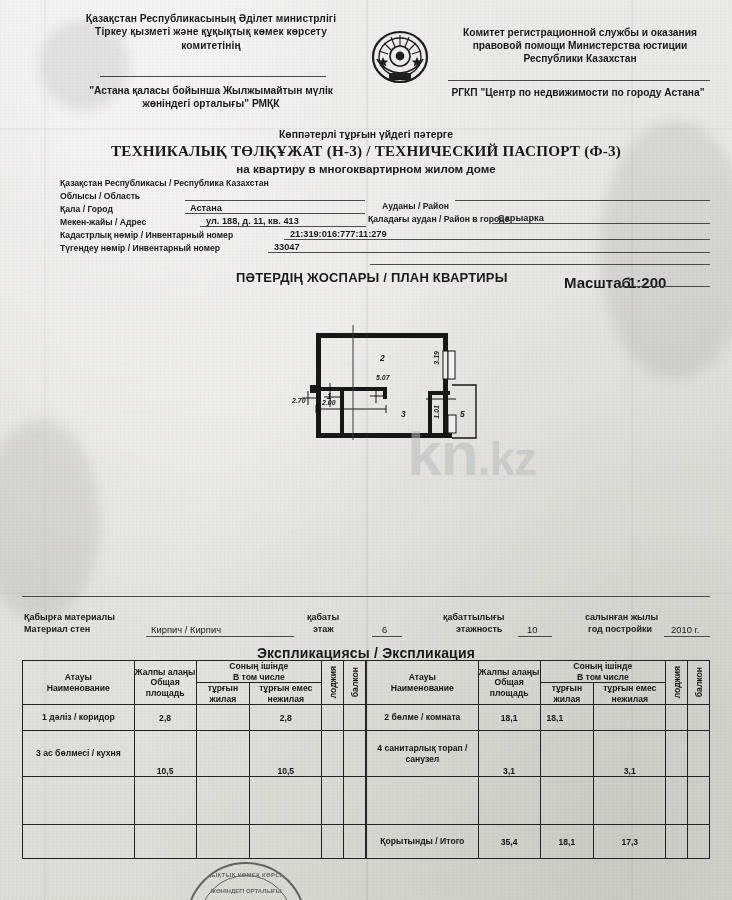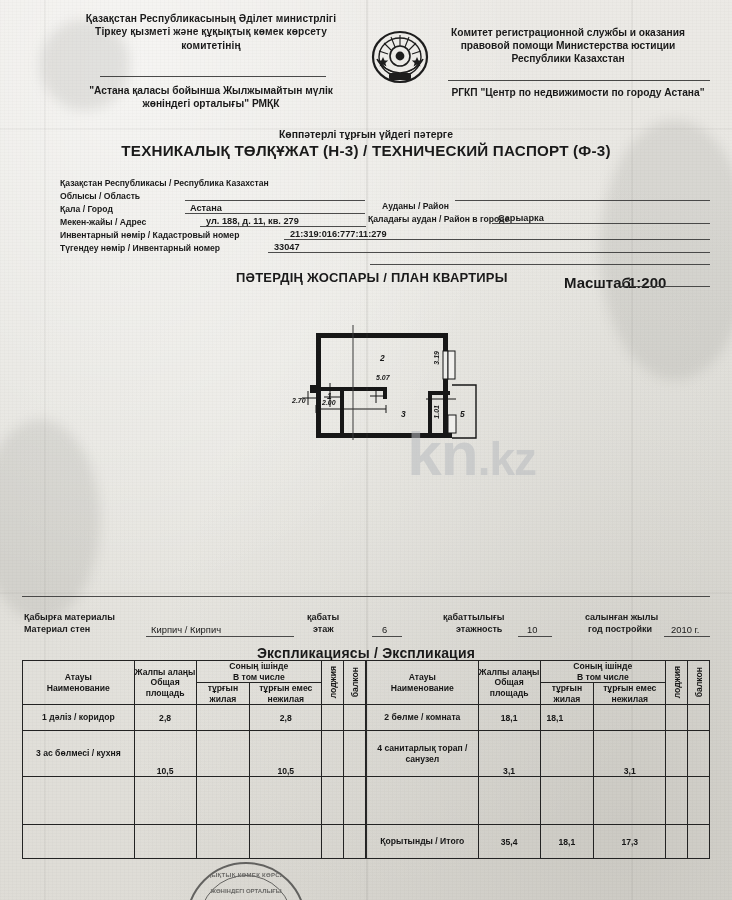--- a/index.html
+++ b/index.html
@@ -35,21 +35,21 @@
     background:linear-gradient(180deg,rgba(0,0,0,0),rgba(90,88,84,.5),rgba(0,0,0,0));}
 
   .sheet{position:absolute;inset:0;padding-left:33px;}
 
   
   .hdr{position:absolute;left:24px;top:8px;width:688px;height:118px;}
   .hdr-k{position:absolute;left:52px;top:4px;width:270px;text-align:center;
     font-size:10.2px;font-weight:bold;line-height:13.4px;letter-spacing:.1px;}
   .hdr-k2{position:absolute;left:48px;top:76px;width:278px;text-align:center;
     font-size:10.2px;font-weight:bold;line-height:13.4px;}
-  .hdr-r{position:absolute;left:412px;top:18px;width:264px;text-align:center;
+  .hdr-r{position:absolute;left:424px;top:18px;width:264px;text-align:center;
     font-size:10.2px;font-weight:bold;line-height:13.2px;}
   .hdr-r2{position:absolute;left:420px;top:78px;width:268px;text-align:center;
     font-size:10.2px;font-weight:bold;line-height:13.2px;}
   .hdr-rule{position:absolute;height:1.4px;background:#2b2b2b;opacity:.85;}
   .emblem{position:absolute;left:345px;top:18px;width:62px;height:62px;}
 
   
   .t-small{position:absolute;left:0;right:0;text-align:center;font-size:10.4px;font-weight:bold;}
   .t-big{position:absolute;left:0;right:0;text-align:center;font-size:15.2px;font-weight:bold;letter-spacing:.2px;}
   .t-sub{position:absolute;left:0;right:0;text-align:center;font-size:11.6px;font-weight:bold;}
@@ -139,44 +139,45 @@
       <polygon points="48,31 49.6,34.4 53.2,34.6 50.4,36.9 51.4,40.4 48,38.4 44.6,40.4 45.6,36.9 42.8,34.6 46.4,34.4" fill="#1d1d1d"></polygon>
       <rect x="20" y="47" width="22" height="7" rx="2" fill="#1d1d1d"></rect>
     </svg>
 
     <div class="hdr-r">Комитет регистрационной службы и оказания правовой помощи Министерства юстиции Республики Казахстан</div>
     <div class="hdr-rule" style="left:424px;top:72px;width:262px;"></div>
     <div class="hdr-r2">РГКП "Центр по недвижимости по городу Астана"</div>
   </div>
 
   <div class="t-small" style="top:129px;">Көппәтерлі тұрғын үйдегі пәтерге</div>
-  <div class="t-big" style="top:142px;">ТЕХНИКАЛЫҚ ТӨЛҚҰЖАТ (Н-3) / ТЕХНИЧЕСКИЙ ПАСПОРТ (Ф-3)</div>
+  <div class="t-big" style="top:142px;font-family:Liberation Serif, serif;">ТЕХНИКАЛЫҚ ТӨЛҚҰЖАТ (Н-3) / ТЕХНИЧЕСКИЙ ПАСПОРТ (Ф-3)</div>
+  <div class="t-sub" style="top:162px;">на квартиру в многоквартирном жилом доме</div>
 
   <div>
     <div class="flabel" style="left:60px;top:178px;">Қазақстан Республикасы / Республика Казахстан</div>
 
     <div class="flabel" style="left:60px;top:191px;">Облысы / Область</div>
     <div class="fline" style="left:185px;top:200px;width:180px;"></div>
 
     <div class="flabel" style="left:60px;top:204px;">Қала / Город</div>
     <div class="fval" style="left:190px;top:203px;">Астана</div>
     <div class="fline" style="left:185px;top:213px;width:180px;"></div>
 
     <div class="flabel" style="left:382px;top:201px;">Ауданы / Район</div>
     <div class="fline" style="left:455px;top:200px;width:255px;"></div>
 
     <div class="flabel" style="left:60px;top:217px;">Мекен-жайы / Адрес</div>
-    <div class="fval" style="left:206px;top:216px;">ул. 188, д. 11, кв. 279</div>
+    <div class="fval" style="left:206px;top:216px;">ул. 188, д. 11, кв. 413</div>
     <div class="fline" style="left:200px;top:226px;width:166px;"></div>
 
     <div class="flabel" style="left:368px;top:214px;">Қаладағы аудан / Район в городе</div>
     <div class="fval" style="left:498px;top:213px;">Сарыарка</div>
     <div class="fline" style="left:492px;top:223px;width:218px;"></div>
 
-    <div class="flabel" style="left:60px;top:230px;">Инвентарный нөмір / Кадастровый номер</div>
+    <div class="flabel" style="left:60px;top:230px;">Кадастрлық нөмір / Инвентарный номер</div>
     <div class="fval" style="left:290px;top:229px;">21:319:016:777:11:279</div>
     <div class="fline" style="left:284px;top:239px;width:426px;"></div>
 
     <div class="flabel" style="left:60px;top:243px;">Түгендеу нөмір / Инвентарный номер</div>
     <div class="fval" style="left:274px;top:242px;">33047</div>
     <div class="fline" style="left:268px;top:252px;width:442px;"></div>
   </div>
 
   <div class="planhdr" style="left:236px;top:270px;">ПӘТЕРДІҢ ЖОСПАРЫ / ПЛАН КВАРТИРЫ</div>
   <div class="scalelbl" style="left:564px;top:274px;">Масштаб</div>

